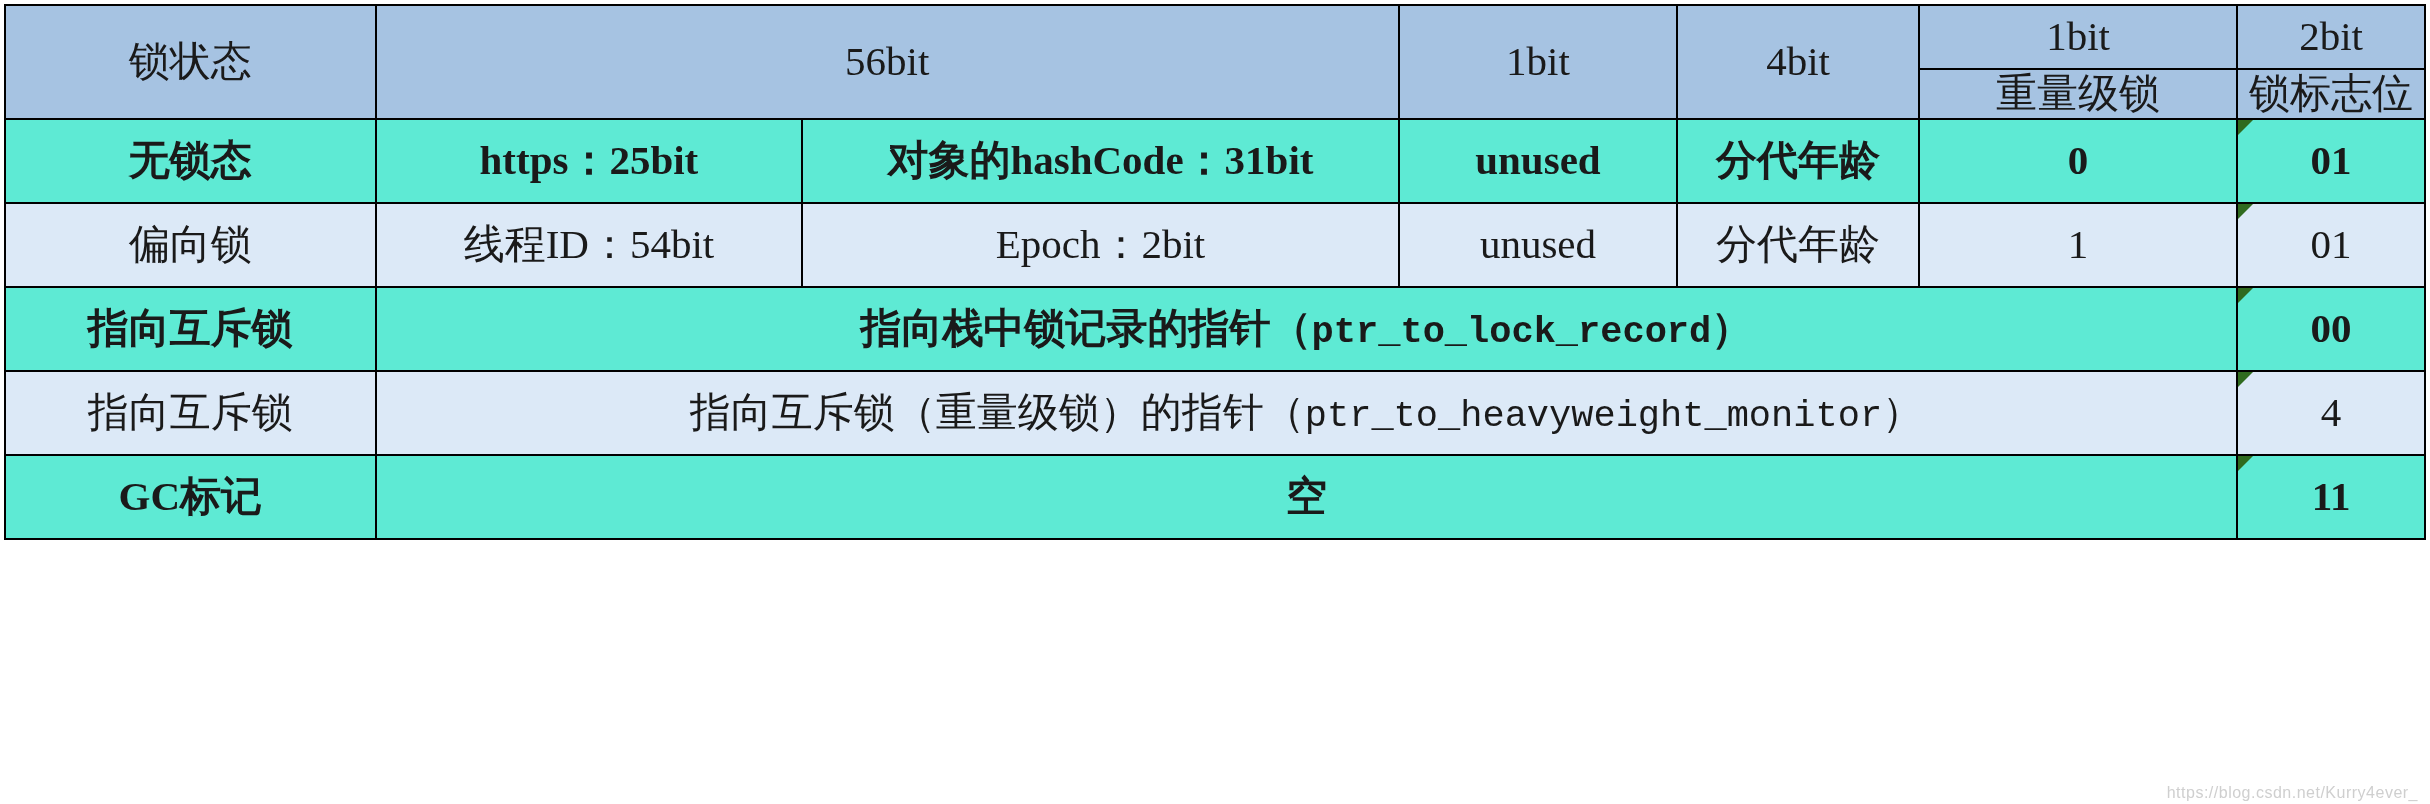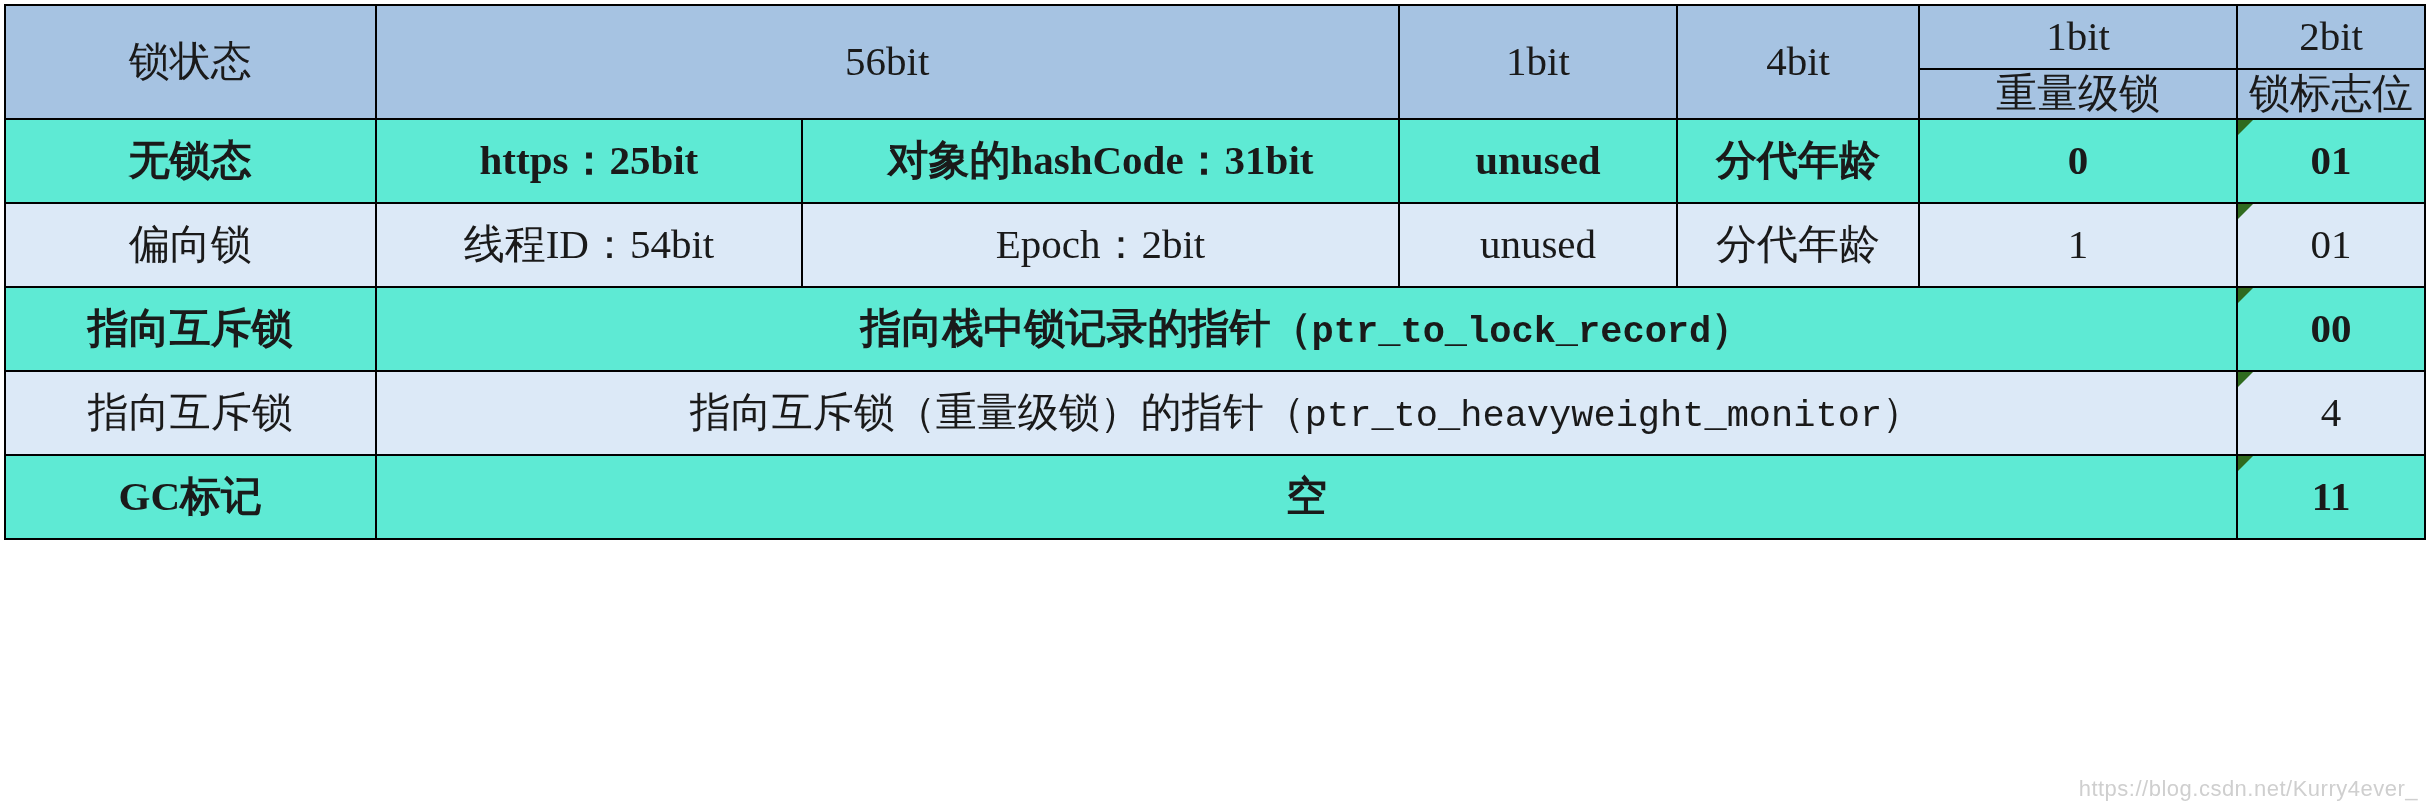--- a/index.html
+++ b/index.html
@@ -61,21 +61,21 @@
   .mono {
     font-family: "Liberation Mono", "DejaVu Sans Mono", monospace;
     font-size: 37px;
   }
 
   .watermark {
     position: absolute;
     right: 12px;
     bottom: 6px;
     font-family: "Liberation Sans", sans-serif;
-    font-size: 22px;
+    font-size: 16px;
     color: #cfcfcf;
     letter-spacing: 0.5px;
     pointer-events: none;
     white-space: nowrap;
     text-align: right;
   }
 
   
   col.c-state { width: 233px; }
   col.c-a     { width: 268px; }

